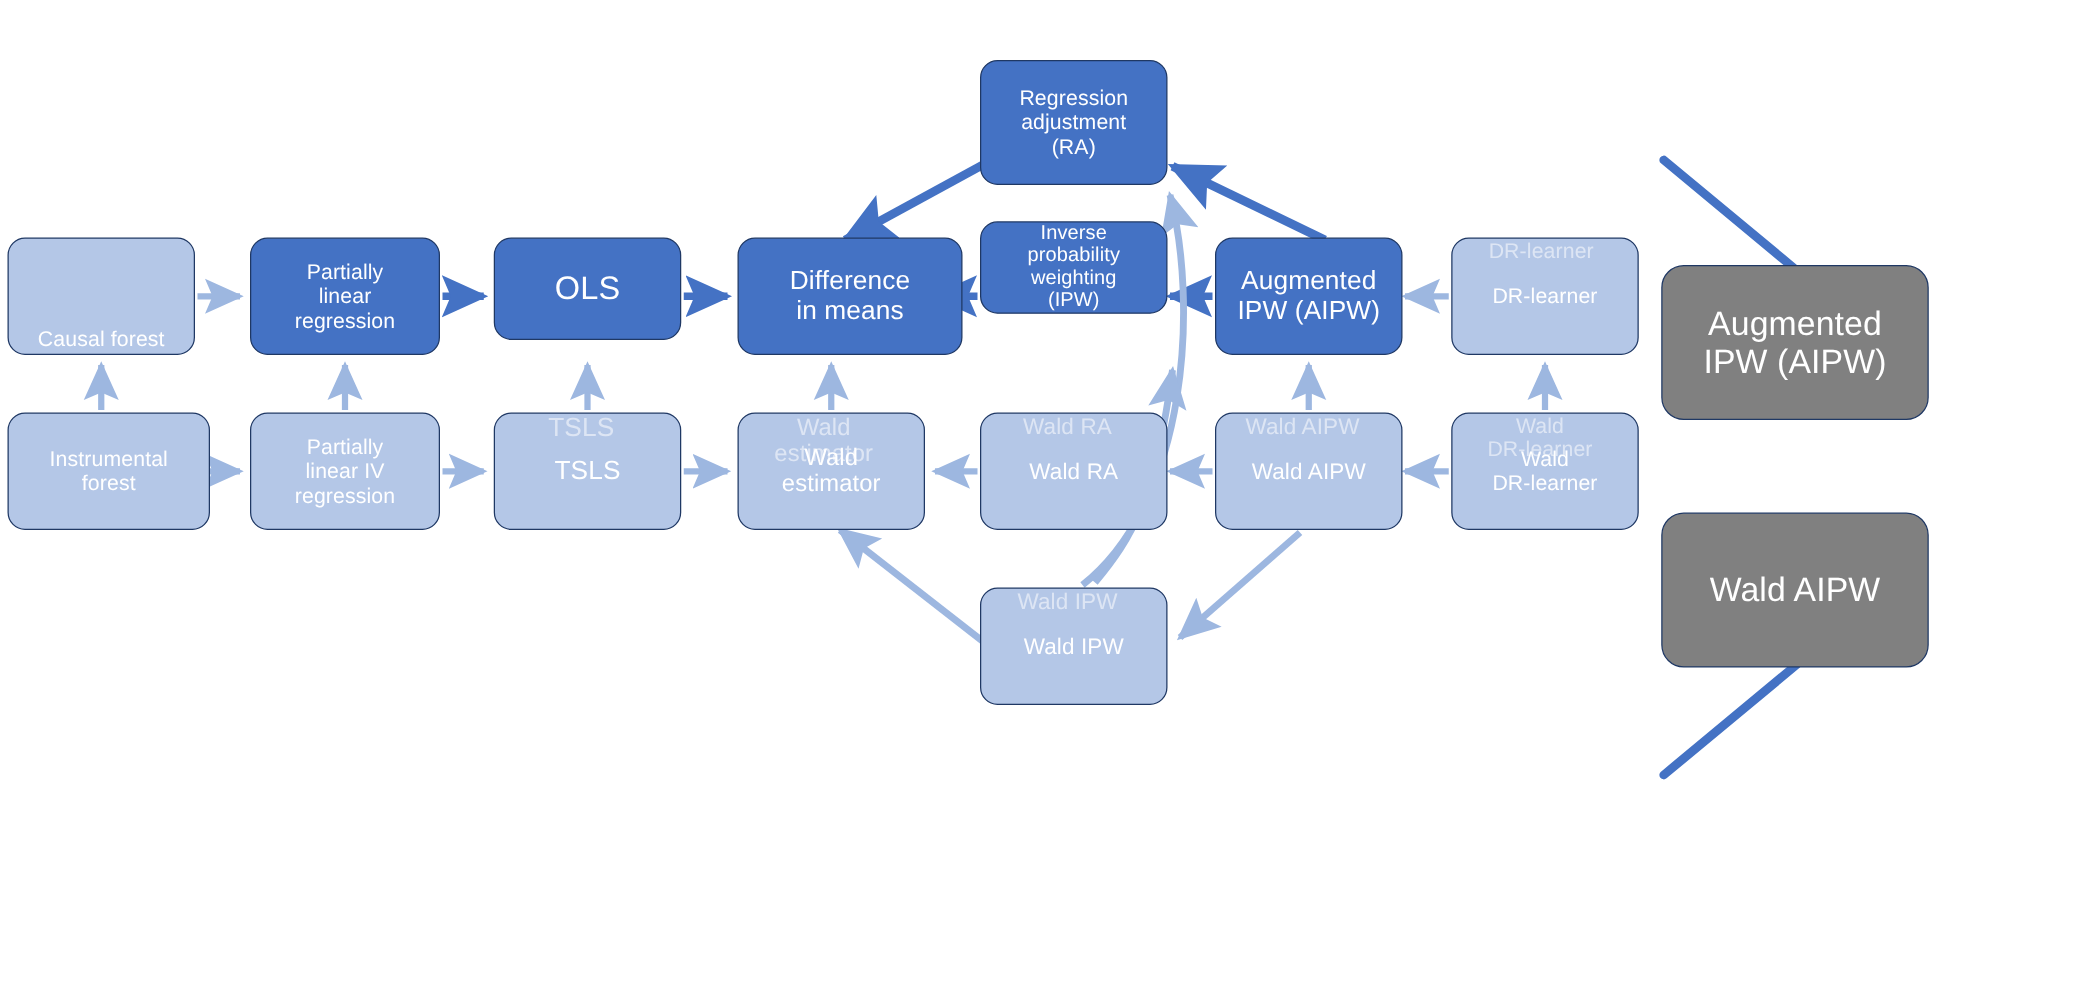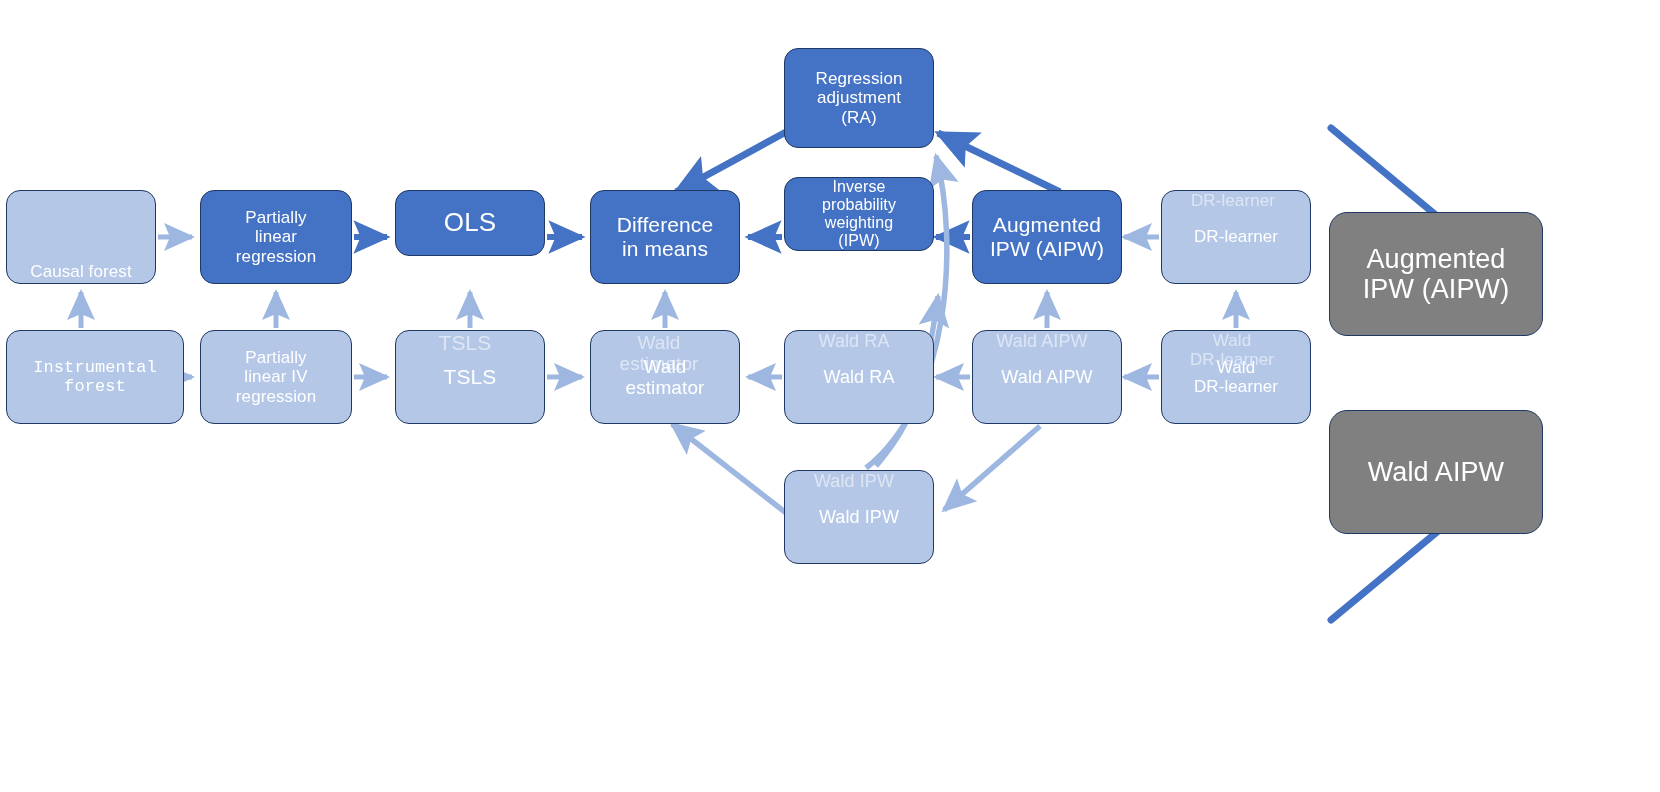--- a/index.html
+++ b/index.html
@@ -91,25 +91,25 @@
   <div class="node n-light" style="left:6px;top:190px;width:150px;height:94px;font-size:17px;align-items:flex-end;">
     <span>Causal forest</span>
   </div>
 
   <div class="node n-dark" style="left:200px;top:190px;width:152px;height:94px;font-size:17px;">
     <span>Partially
 linear
 regression</span>
   </div>
 
-  <div class="node n-dark" style="left:395px;top:190px;width:150px;height:66px;font-size:26px;justify-content:center;">
+  <div class="node n-dark" style="left:395px;top:190px;width:150px;height:82px;font-size:26px;justify-content:center;">
     <span>OLS</span>
   </div>
 
-  <div class="node n-dark" style="left:590px;top:190px;width:150px;height:94px;font-size:21px;">
+  <div class="node n-dark" style="left:590px;top:190px;width:180px;height:94px;font-size:21px;">
     <span>Difference
 in means</span>
   </div>
 
   <div class="node n-dark" style="left:784px;top:177px;width:150px;height:74px;font-size:16px;">
     <span>Inverse
 probability
 weighting
 (IPW)</span>
   </div>
@@ -117,21 +117,21 @@
   <div class="node n-dark" style="left:972px;top:190px;width:150px;height:94px;font-size:21px;">
     <span>Augmented
 IPW (AIPW)</span>
   </div>
 
   <div class="node n-light" style="left:1161px;top:190px;width:150px;height:94px;font-size:17px;">
     <span>DR-learner</span>
     <span class="ghost" style="transform:translate(-3px,0);">DR-learner</span>
   </div>
 
-  <div class="node n-light" style="left:6px;top:330px;width:178px;height:94px;font-size:17px;font-family:Liberation Mono, monospace;">
+  <div class="node n-light" style="left:6px;top:330px;width:162px;height:94px;font-size:17px;">
     <span>Instrumental
 forest</span>
   </div>
 
   <div class="node n-light" style="left:200px;top:330px;width:152px;height:94px;font-size:17px;">
     <span>Partially
 linear IV
 regression</span>
   </div>
 

